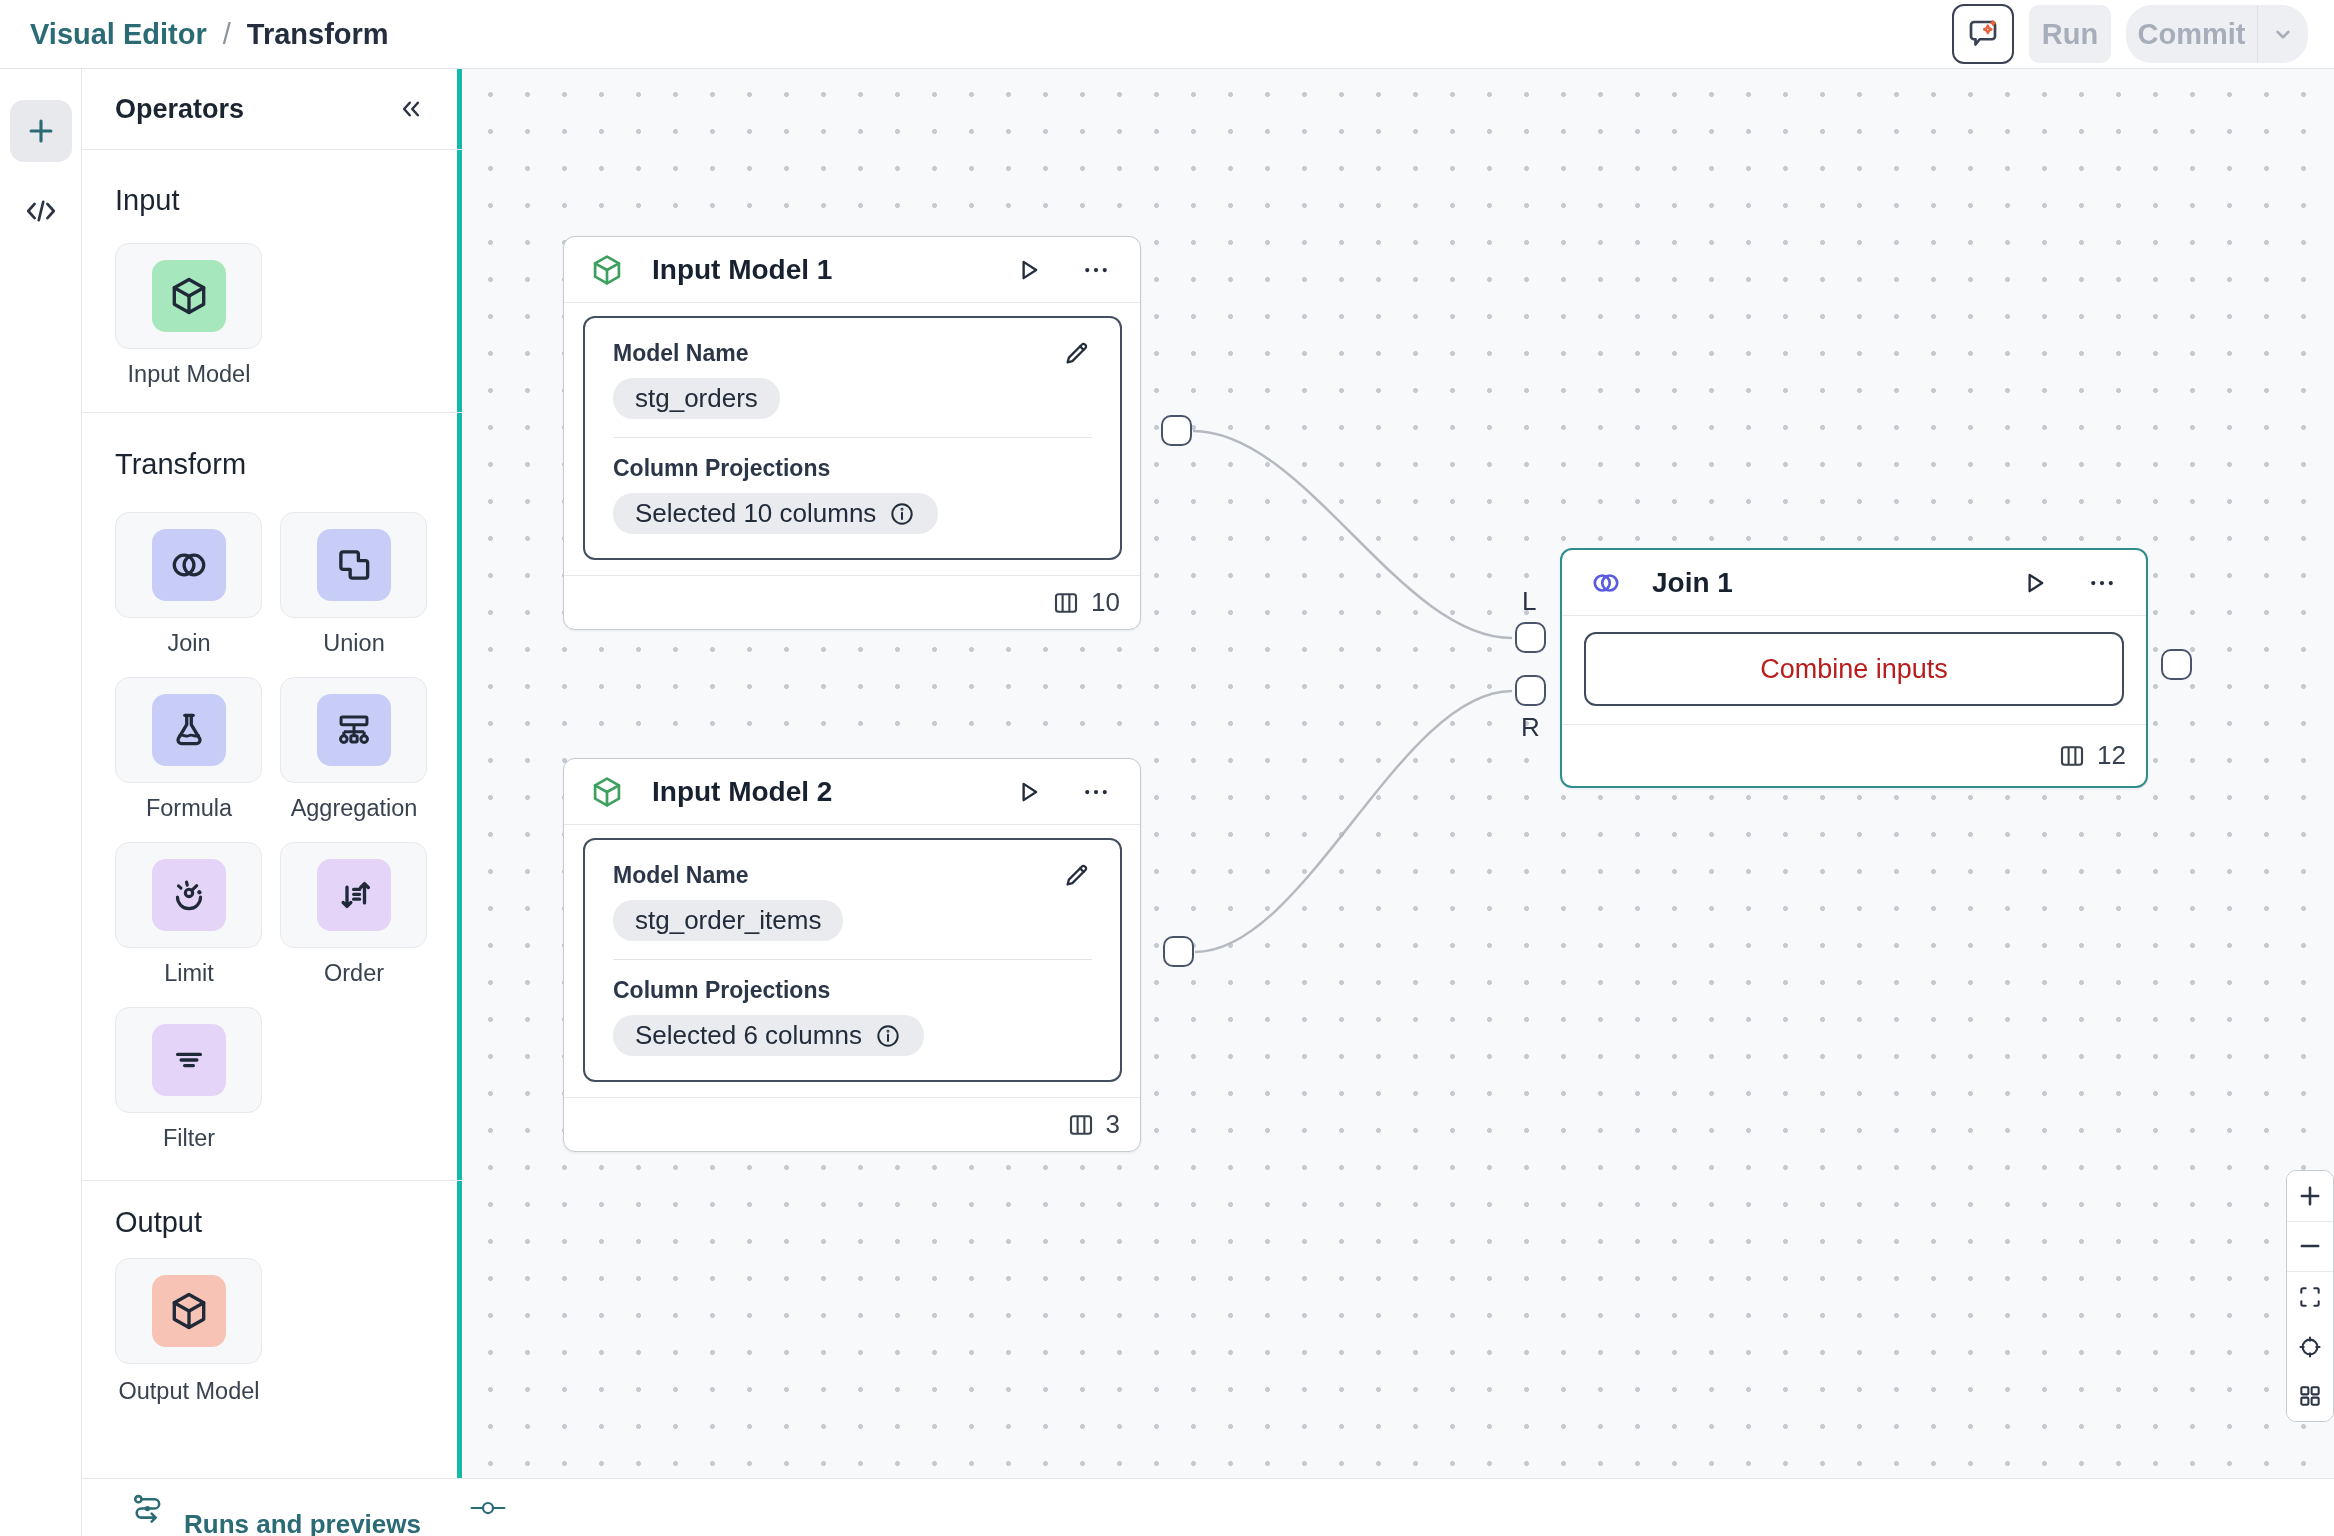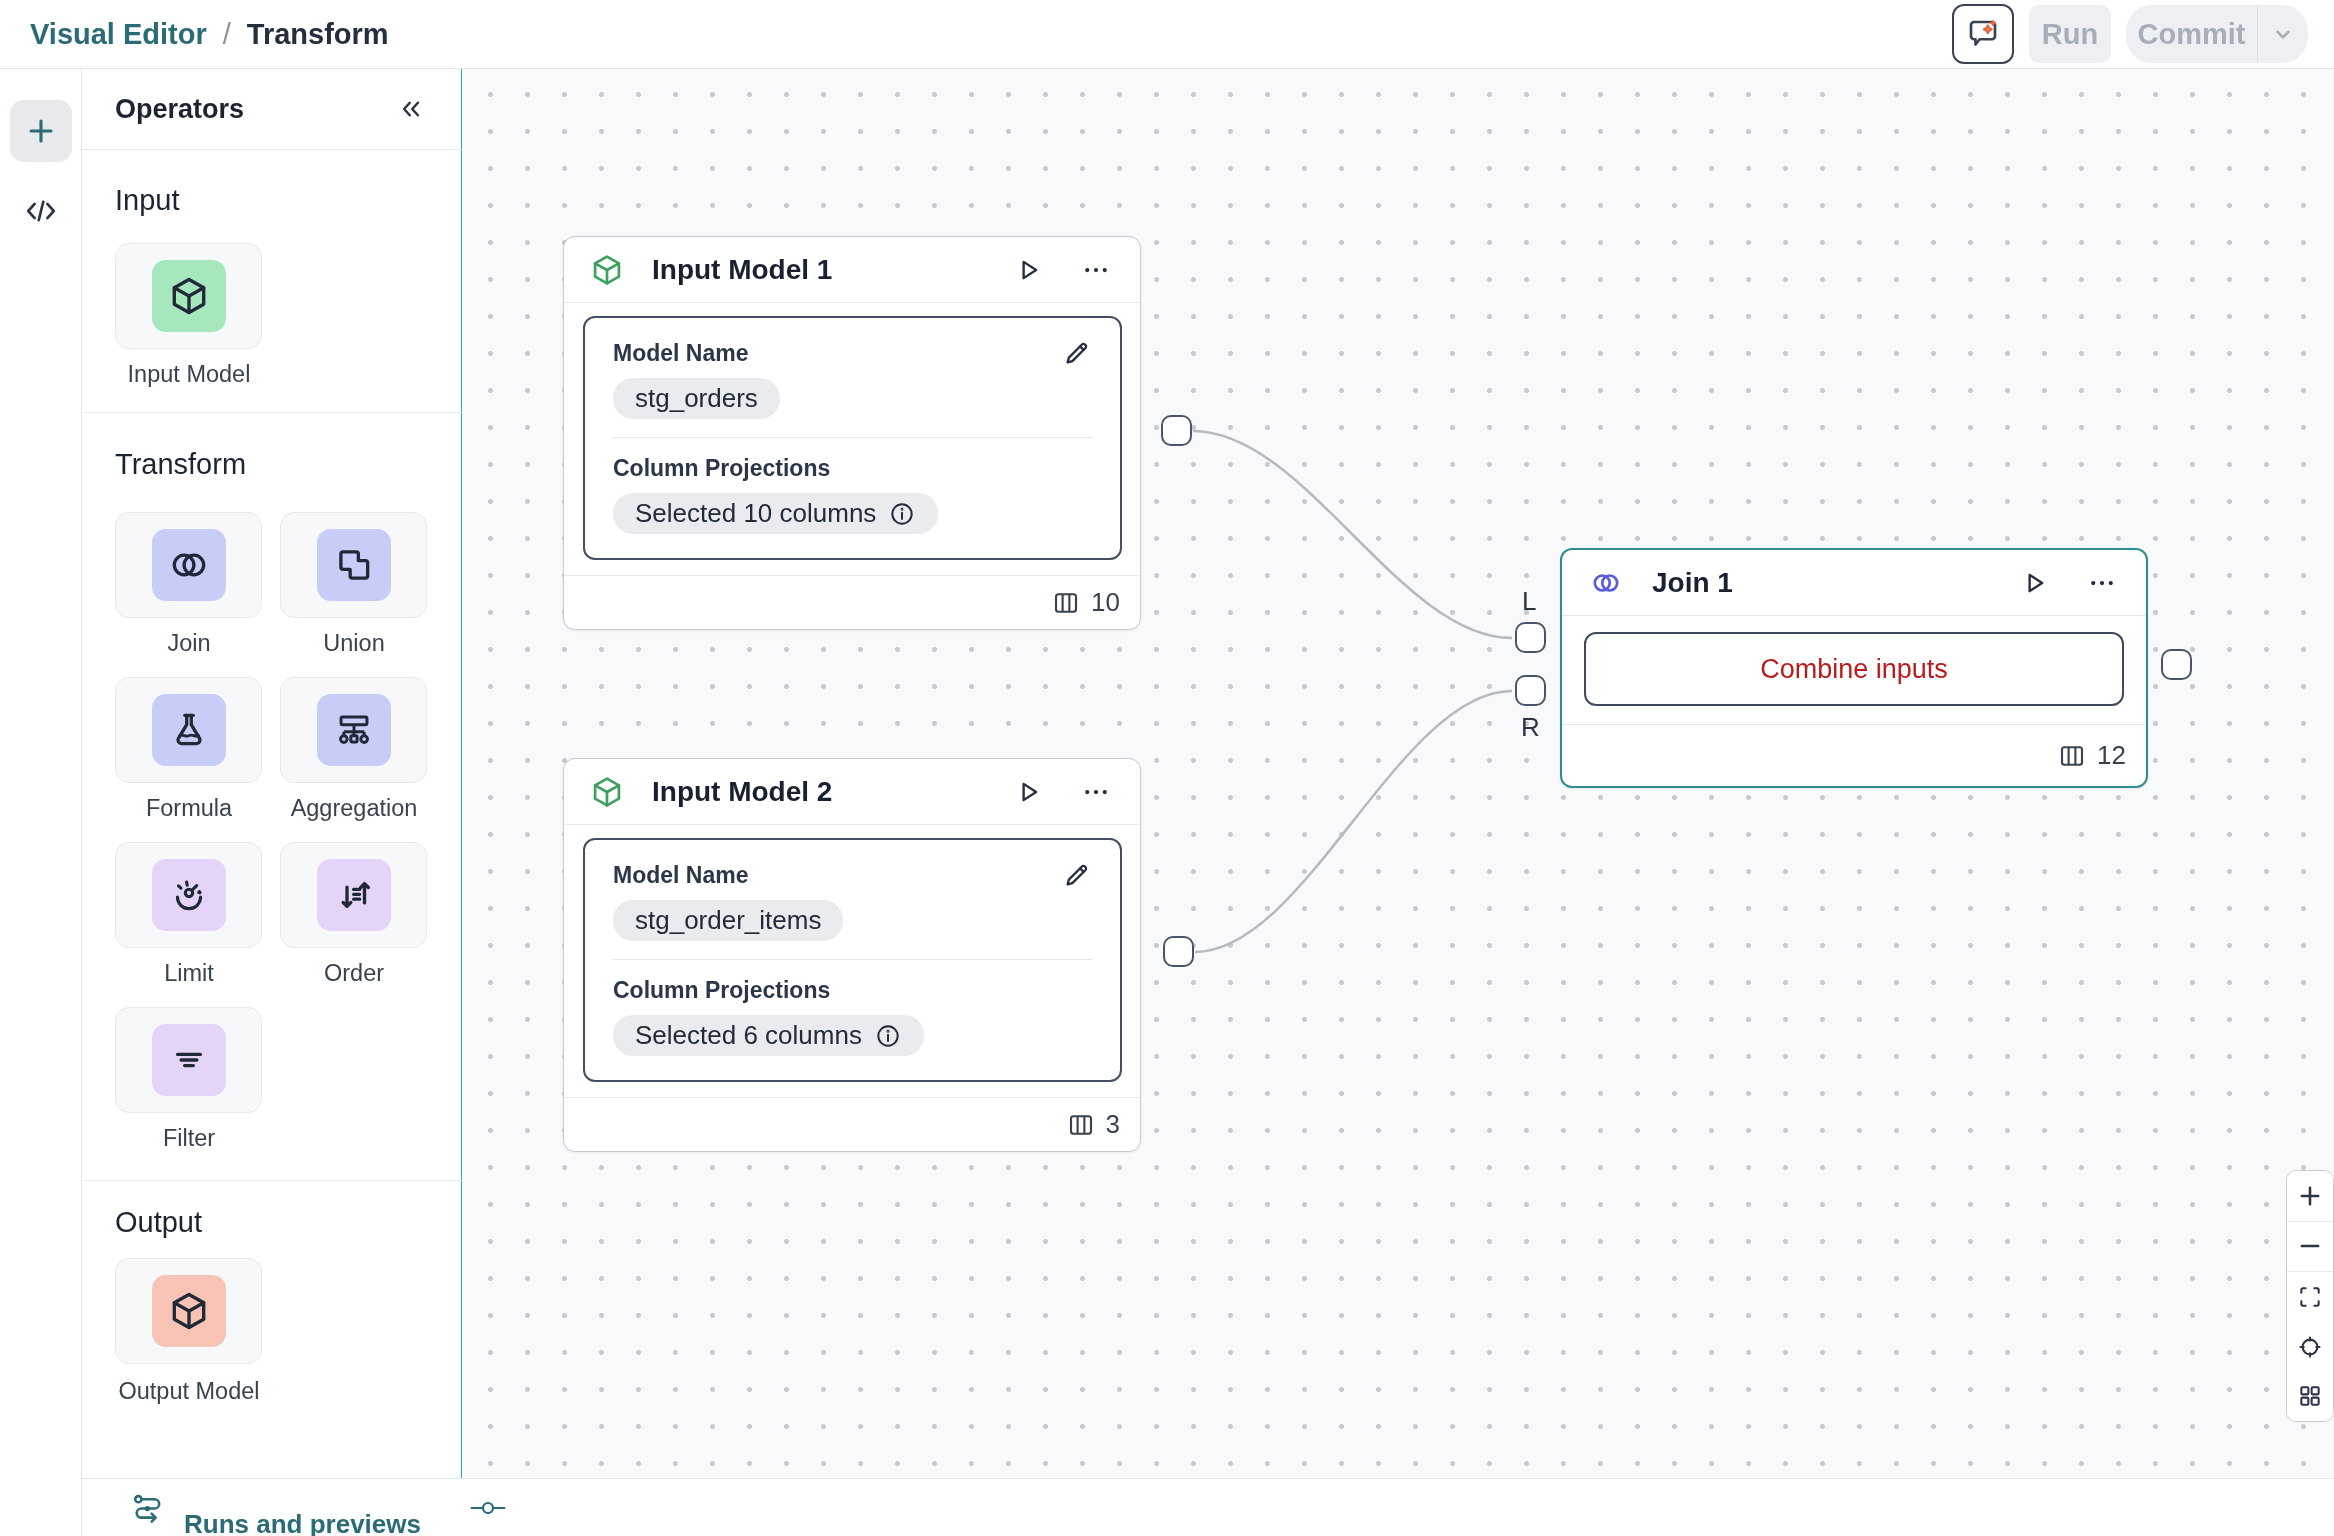--- a/index.html
+++ b/index.html
@@ -28,21 +28,21 @@
   
   .left-rail { position:absolute; left:0; top:69px; width:82px; height:1467px; background:#fff;
     border-right:1px solid #e4e6ea; z-index:15; }
   .rail-plus { position:absolute; left:10px; top:31px; width:62px; height:62px; border-radius:14px;
     background:#e7e9ed; display:flex; align-items:center; justify-content:center; cursor:pointer; }
   .rail-code { position:absolute; left:21px; top:122px; width:40px; height:40px; display:flex;
     align-items:center; justify-content:center; cursor:pointer; color:#2b3444; }
 
   
   .op-panel { position:absolute; left:82px; top:69px; width:380px; height:1409px; background:#fff;
-    border-right:1px solid #14b8a6; z-index:14; }
+    border-right:5px solid #14b8a6; z-index:14; }
   .op-panel-header { position:absolute; left:0; top:0; width:380px; height:81px; border-bottom:1px solid #e4e6ea;
     display:flex; align-items:center; padding:0 36px 0 33px; }
   .op-title { font-size:27px; font-weight:700; color:#1b2431; }
   .collapse { margin-left:auto; color:#2b3444; cursor:pointer; display:flex; }
   .section-label { position:absolute; left:33px; font-size:29px; color:#1b2431; }
   .section-divider { position:absolute; left:0; width:380px; height:1px; background:#e7e9ec; }
   .op-card { position:absolute; width:147px; height:106px; background:#f7f8fa; border:1.5px solid #e7e9ec;
     border-radius:14px; display:flex; align-items:center; justify-content:center; cursor:grab; }
   .op-tile { width:74px; height:72px; border-radius:14px; display:flex; align-items:center; justify-content:center; color:#1f2937; }
   .tile-green { background:#a6e7bd; }

